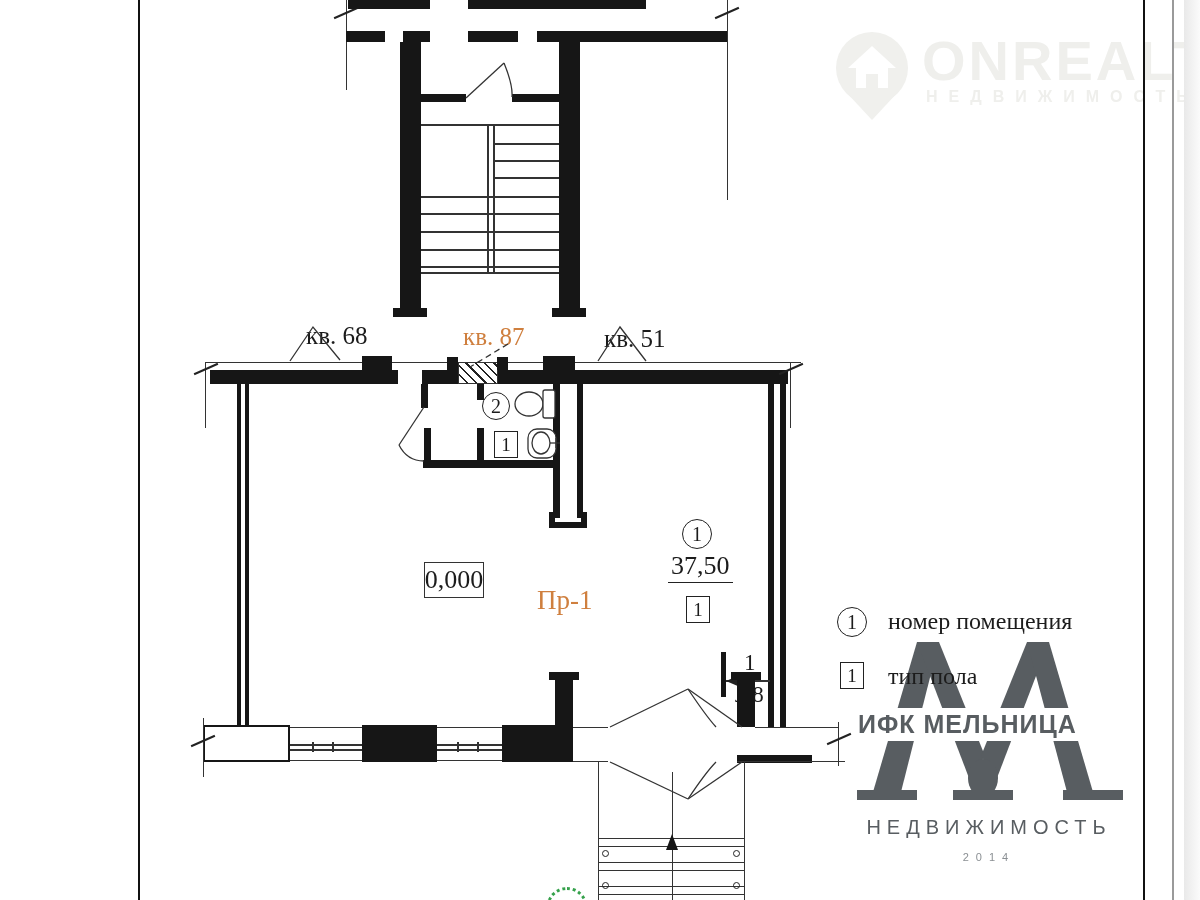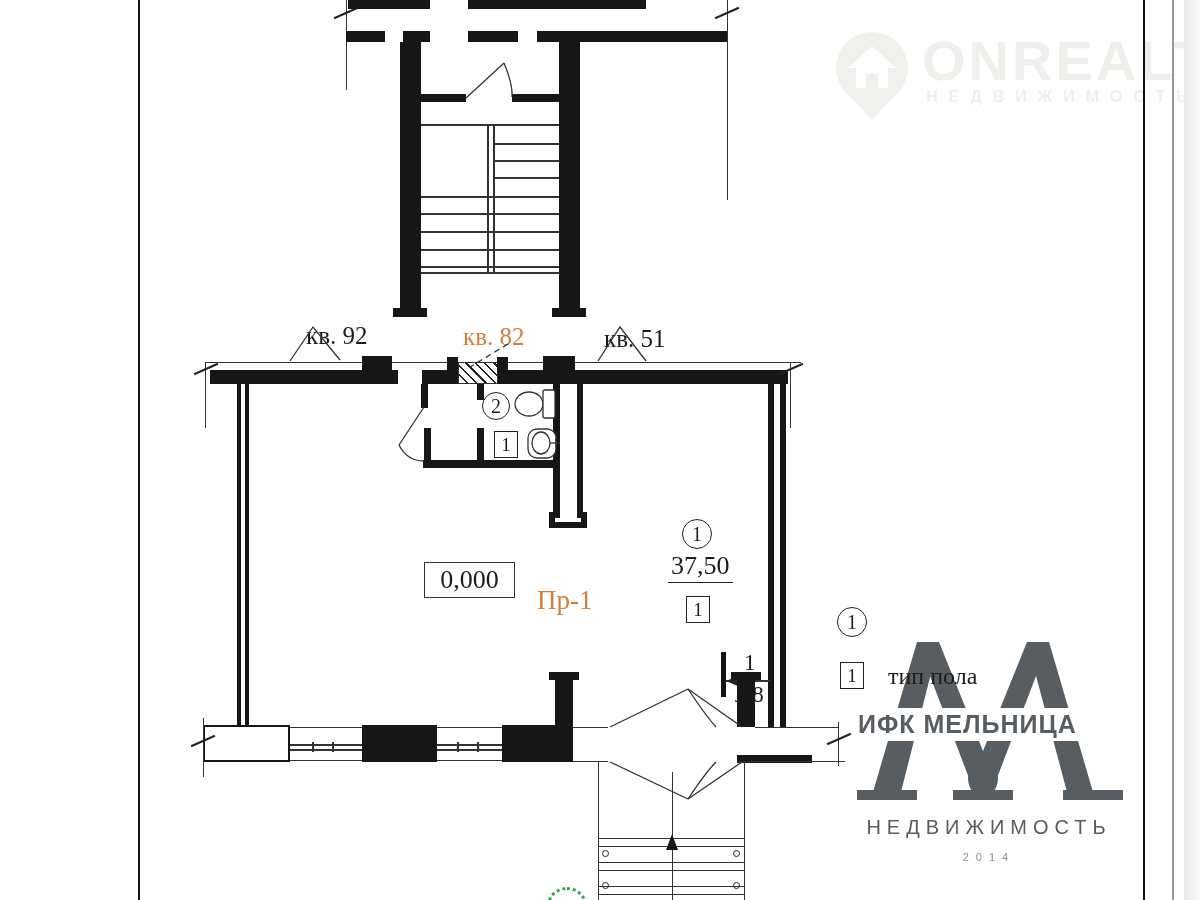--- a/index.html
+++ b/index.html
@@ -69,22 +69,22 @@
   <div class="tline" style="left:494px;top:143px;width:65px;height:1.5px;"></div>
   <div class="tline" style="left:494px;top:160px;width:65px;height:1.5px;"></div>
   <div class="tline" style="left:494px;top:177px;width:65px;height:1.5px;"></div>
   <div class="tline" style="left:421px;top:196px;width:138px;height:1.5px;"></div>
   <div class="tline" style="left:421px;top:213px;width:138px;height:1.5px;"></div>
   <div class="tline" style="left:421px;top:231px;width:138px;height:1.5px;"></div>
   <div class="tline" style="left:421px;top:249px;width:138px;height:1.5px;"></div>
   <div class="tline" style="left:421px;top:266px;width:138px;height:1.5px;"></div>
   <div class="tline" style="left:421px;top:272px;width:138px;height:1.5px;"></div>
 
-  <div class="lbl" style="left:306px;top:322px;">кв. 92</div>
-  <div class="lbl orange" style="left:463px;top:323px;">кв. 82</div>
+  <div class="lbl" style="left:306px;top:322px;">кв. 68</div>
+  <div class="lbl orange" style="left:463px;top:323px;">кв. 87</div>
   <div class="lbl" style="left:604px;top:325px;">кв. 51</div>
 
   <div class="tline" style="left:205px;top:362px;width:596px;height:1px;"></div>
   <div class="wall" style="left:210px;top:370px;width:188px;height:14px;"></div>
   <div class="wall" style="left:422px;top:370px;width:36px;height:14px;"></div>
   <div class="wall" style="left:498px;top:370px;width:290px;height:14px;"></div>
   <div class="hatch" style="left:458px;top:362px;width:40px;height:22px;"></div>
   <div class="wall" style="left:362px;top:356px;width:30px;height:14px;"></div>
   <div class="wall" style="left:543px;top:356px;width:32px;height:14px;"></div>
   <div class="wall" style="left:447px;top:357px;width:11px;height:13px;"></div>
@@ -110,21 +110,21 @@
   <div class="wall" style="left:581px;top:512px;width:6px;height:16px;"></div>
   <div class="wall" style="left:549px;top:522px;width:38px;height:6px;"></div>
 
   <div class="circ" style="left:482px;top:392px;width:28px;height:28px;">
     <span>2</span>
   </div>
   <div class="sqr" style="left:494px;top:431px;">
     <span>1</span>
   </div>
 
-  <div class="abs" style="left:424px;top:562px;width:91px;height:36px;border:1.5px solid #333;display:flex;align-items:center;justify-content:center;box-sizing:border-box;">
+  <div class="abs" style="left:424px;top:562px;width:60px;height:36px;border:1.5px solid #333;display:flex;align-items:center;justify-content:center;box-sizing:border-box;">
     <span class="lbl" style="position:static;font-size:26px;">0,000</span>
   </div>
   <div class="lbl orange" style="left:537px;top:585px;font-size:27px;font-family:Liberation Serif, serif;">Пр-1</div>
 
   <div class="circ" style="left:682px;top:519px;">
     <span>1</span>
   </div>
   <div class="lbl" style="left:668px;top:551px;font-size:26px;border-bottom:1.5px solid #222;padding:0 3px 1px 3px;">37,50</div>
   <div class="sqr" style="left:686px;top:596px;">
     <span>1</span>
@@ -132,20 +132,21 @@
 
   <div class="wall" style="left:721px;top:652px;width:5px;height:45px;"></div>
   <div class="tline" style="left:726px;top:680px;width:44px;height:1.5px;"></div>
   <div class="abs" style="left:726px;top:675px;width:0;height:0;border-top:6px solid transparent;border-bottom:6px solid transparent;border-right:14px solid #222;"></div>
   <div class="lbl" style="left:744px;top:650px;font-size:23px;">1</div>
   <div class="lbl" style="left:735px;top:682px;font-size:23px;">л.8</div>
 
   <div class="circ" style="left:837px;top:607px;">
     <span>1</span>
   </div>
+  <div class="lbl" style="left:888px;top:608px;font-size:24px;">номер помещения</div>
   <div class="sqr" style="left:840px;top:662px;">
     <span>1</span>
   </div>
   <div class="lbl" style="left:888px;top:663px;font-size:24px;background:transparent;position:absolute;z-index:5;">тип пола</div>
 
   <svg class="abs" style="left:855px;top:642px;" width="272" height="162" viewBox="0 0 272 162">
     <g fill="#585d61">
       <polygon points="62,0 84,0 46,150 18,150"></polygon>
       <polygon points="62,0 84,0 130,114 114,136"></polygon>
       <polygon points="172,0 194,0 142,136 126,114"></polygon>

